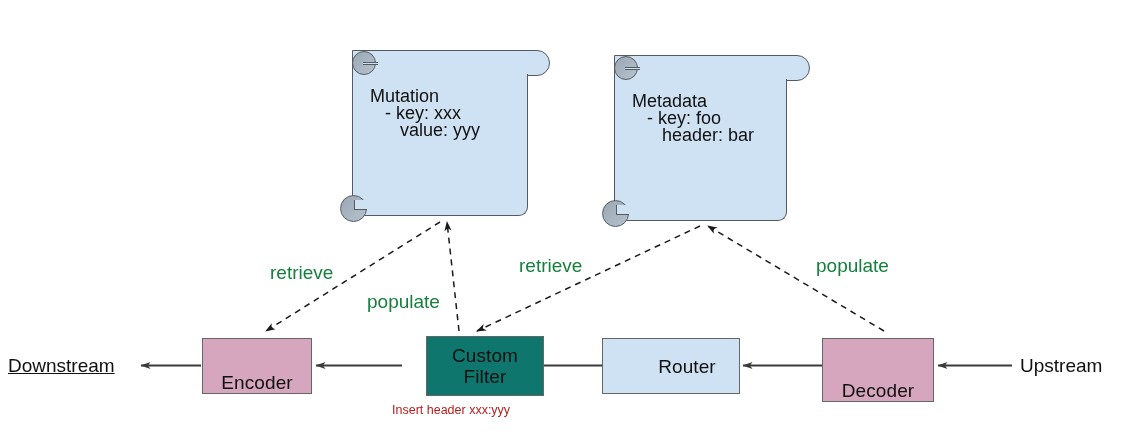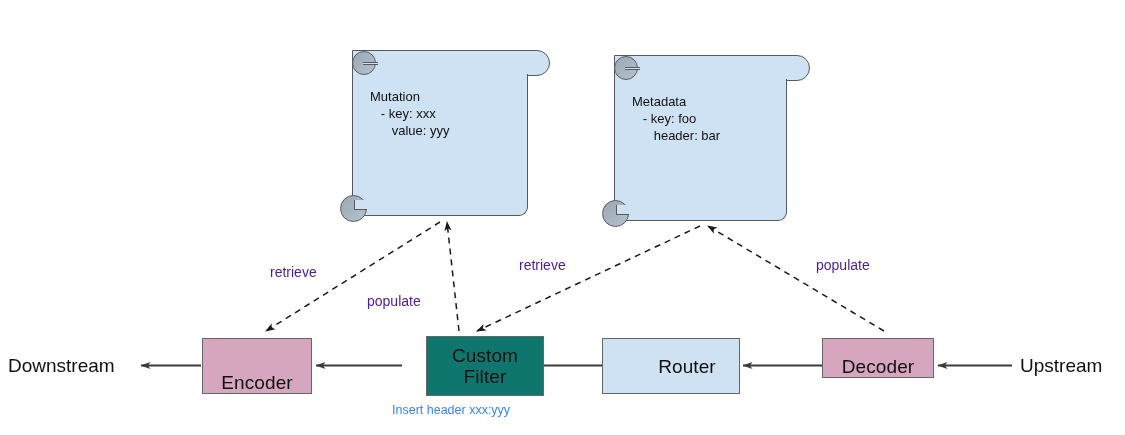--- a/index.html
+++ b/index.html
@@ -114,46 +114,46 @@
     height: 10px;
     background: #cfe2f3;
     border-left: 1.4px solid #555a60;
     border-bottom: 1.4px solid #555a60;
     box-sizing: border-box;
   }
   .scroll .txt {
     position: absolute;
     left: 18px;
     top: 38px;
-    font-size: 13px;
+    font-size: 18px;
     line-height: 17px;
     color: #111111;
     white-space: pre;
   }
 
   
   .tlabel {
     position: absolute;
     font-size: 19px;
     line-height: 21px;
     color: #111111;
     white-space: nowrap;
   }
   .elabel {
     position: absolute;
-    font-size: 14px;
+    font-size: 19px;
     line-height: 17px;
-    color: #4c1d95;
+    color: #15803d;
     white-space: nowrap;
   }
   .caption {
     position: absolute;
     font-size: 12.5px;
     line-height: 15px;
-    color: #3b82f6;
+    color: #b91c1c;
     white-space: nowrap;
   }
   .caption.faded {
     color: #b9bcc2;
     font-size: 12px;
   }
 </style>
 </head>
 <body>
 
@@ -215,25 +215,25 @@
 
   <div class="pbox green" style="left:402px; top:336px; width:118px; height:60px;">
     <span class="lbl">Custom
 Filter</span>
   </div>
 
   <div class="pbox blue" style="left:602px; top:338px; width:138px; height:56px;">
     <span class="lbl">Router</span>
   </div>
 
-  <div class="pbox pink" style="left:822px; top:338px; width:112px; height:40px;">
+  <div class="pbox pink" style="left:822px; top:338px; width:112px; height:64px;">
     <span class="lbl">Decoder</span>
   </div>
 
-  <div class="tlabel" style="left:8px; top:355px;">Downstream</div>
+  <div class="tlabel" style="left:8px; top:355px;text-decoration:underline;">Downstream</div>
 
   <div class="tlabel" style="left:1020px; top:355px;text-align:right;">Upstream</div>
 
   <div class="elabel" style="left:270px; top:264px;">retrieve</div>
 
   <div class="elabel" style="left:367px; top:293px;">populate</div>
 
   <div class="elabel" style="left:519px; top:257px;">retrieve</div>
 
   <div class="elabel" style="left:816px; top:257px;">populate</div>

